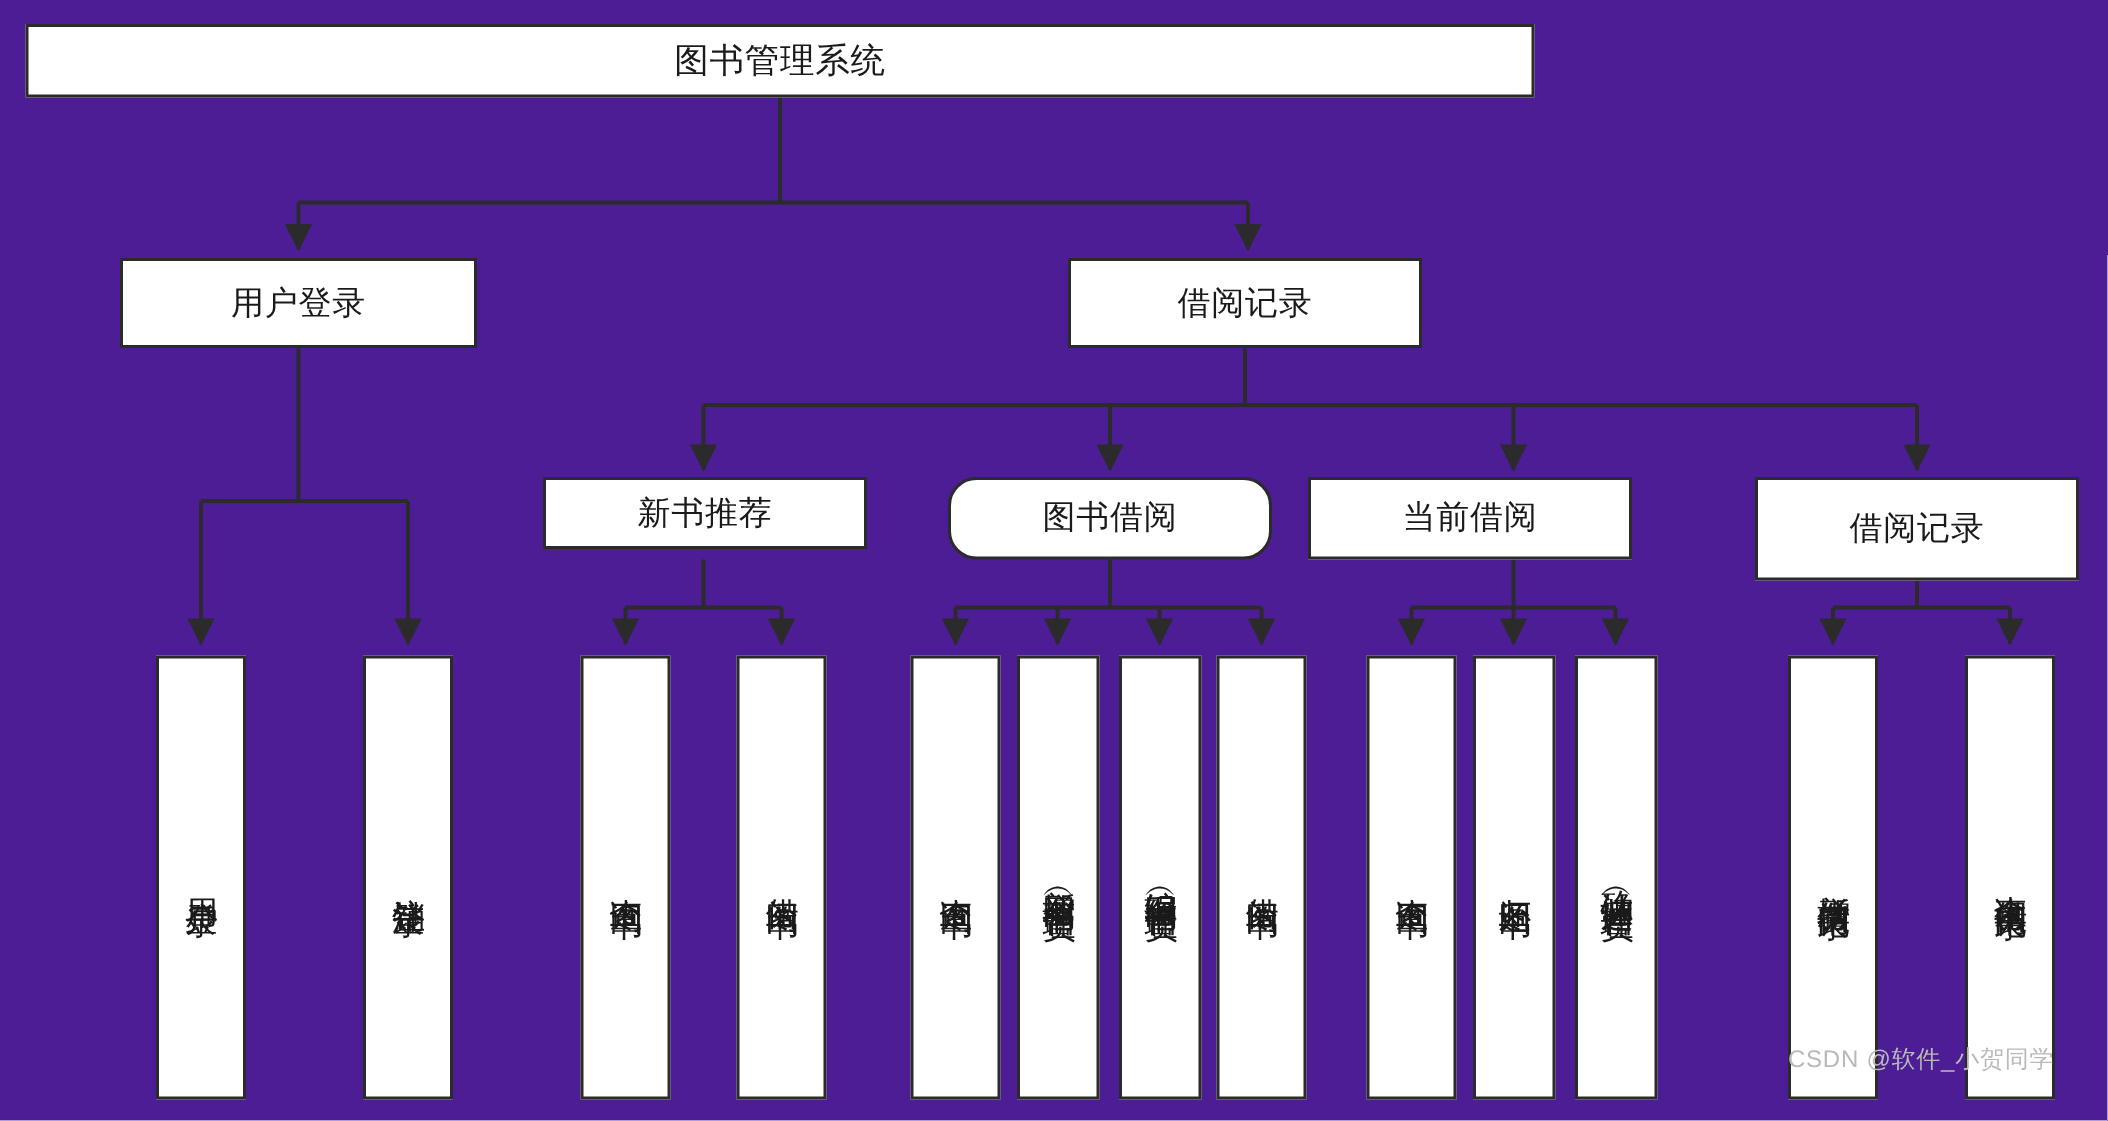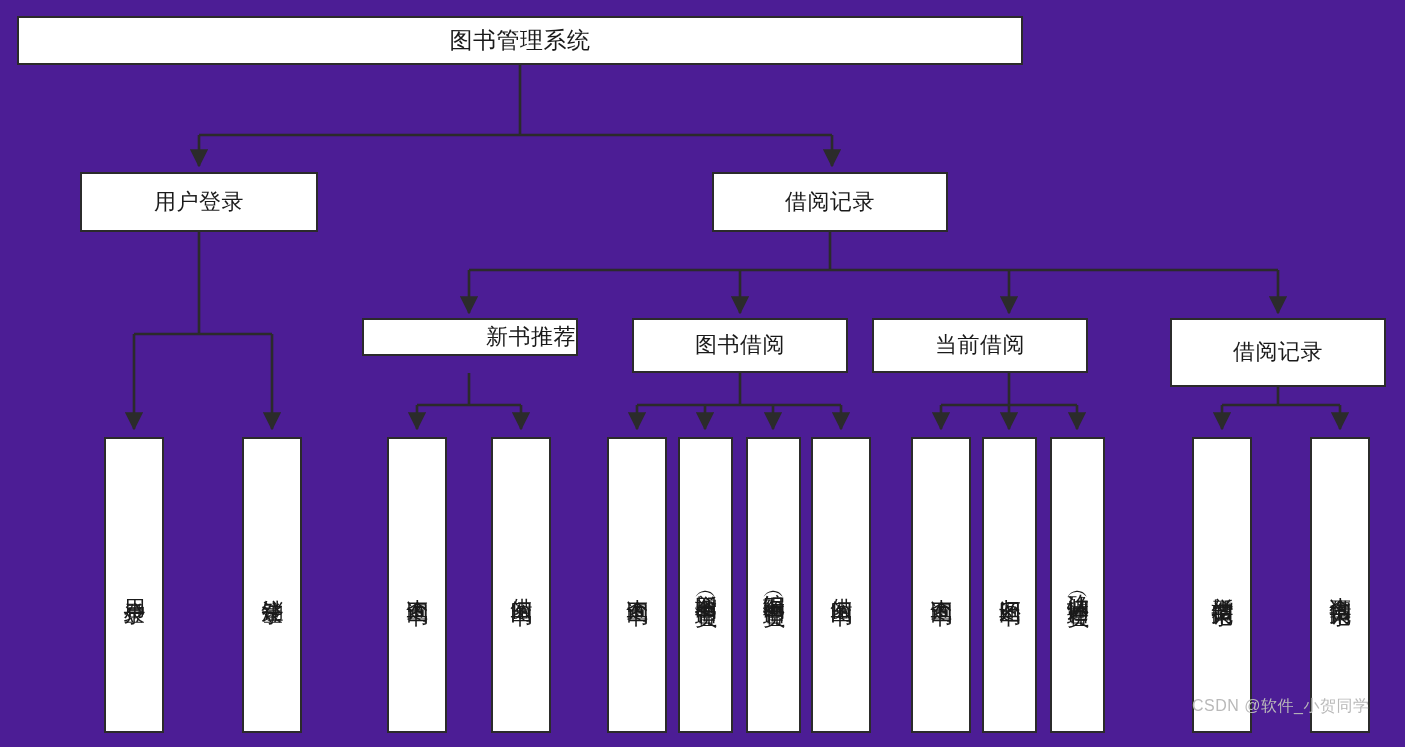--- a/index.html
+++ b/index.html
@@ -129,24 +129,24 @@
     <span class="lbl">图书管理系统</span>
   </div>
 
   <div class="node mid" style="left:80px; top:172px; width:238px; height:60px;">
     <span class="lbl">用户登录</span>
   </div>
   <div class="node mid" style="left:712px; top:172px; width:236px; height:60px;">
     <span class="lbl">借阅记录</span>
   </div>
 
-  <div class="node mid" style="left:362px; top:318px; width:216px; height:38px;justify-content:flex-end;">
+  <div class="node mid" style="left:362px; top:318px; width:216px; height:48px;">
     <span class="lbl">新书推荐</span>
   </div>
-  <div class="node mid" style="left:632px; top:318px; width:216px; height:55px;">
+  <div class="node mid" style="left:632px; top:318px; width:216px; height:55px;border-radius:19px;">
     <span class="lbl">图书借阅</span>
   </div>
   <div class="node mid" style="left:872px; top:318px; width:216px; height:55px;">
     <span class="lbl">当前借阅</span>
   </div>
   <div class="node mid" style="left:1170px; top:318px; width:216px; height:69px;">
     <span class="lbl">借阅记录</span>
   </div>
 
   <div class="node leaf" style="left:104px; top:437px; width:60px; height:296px;">

